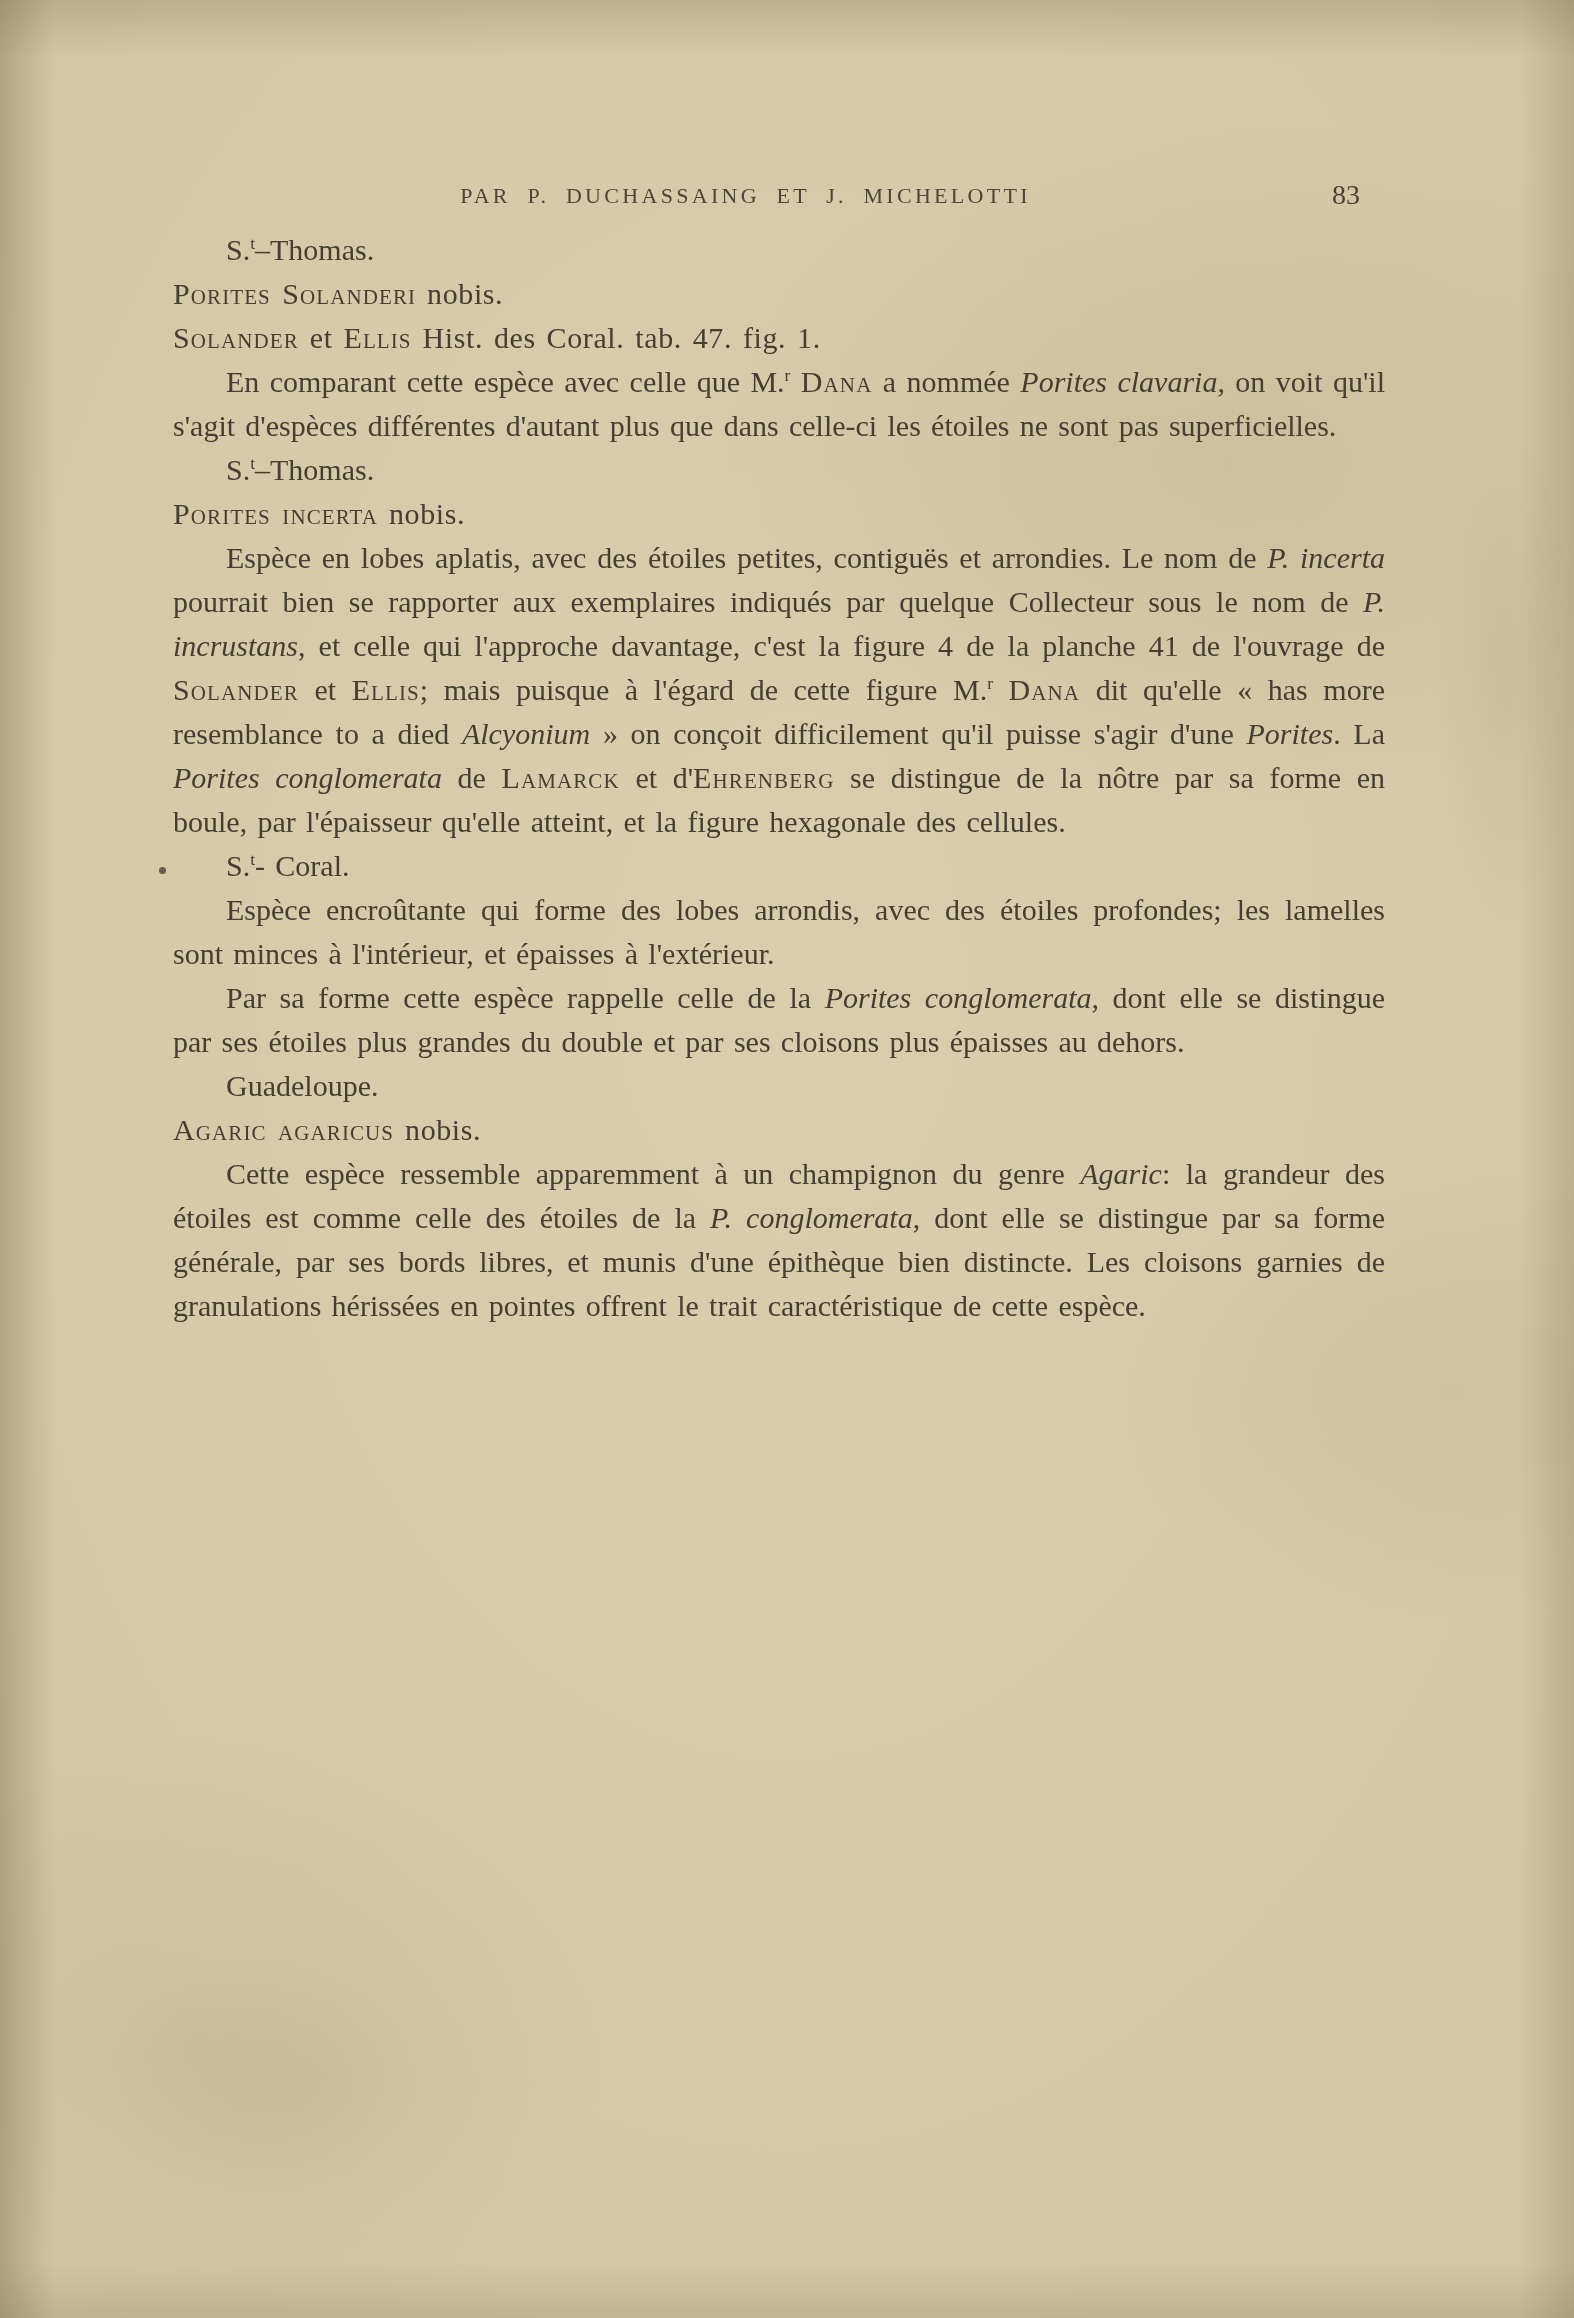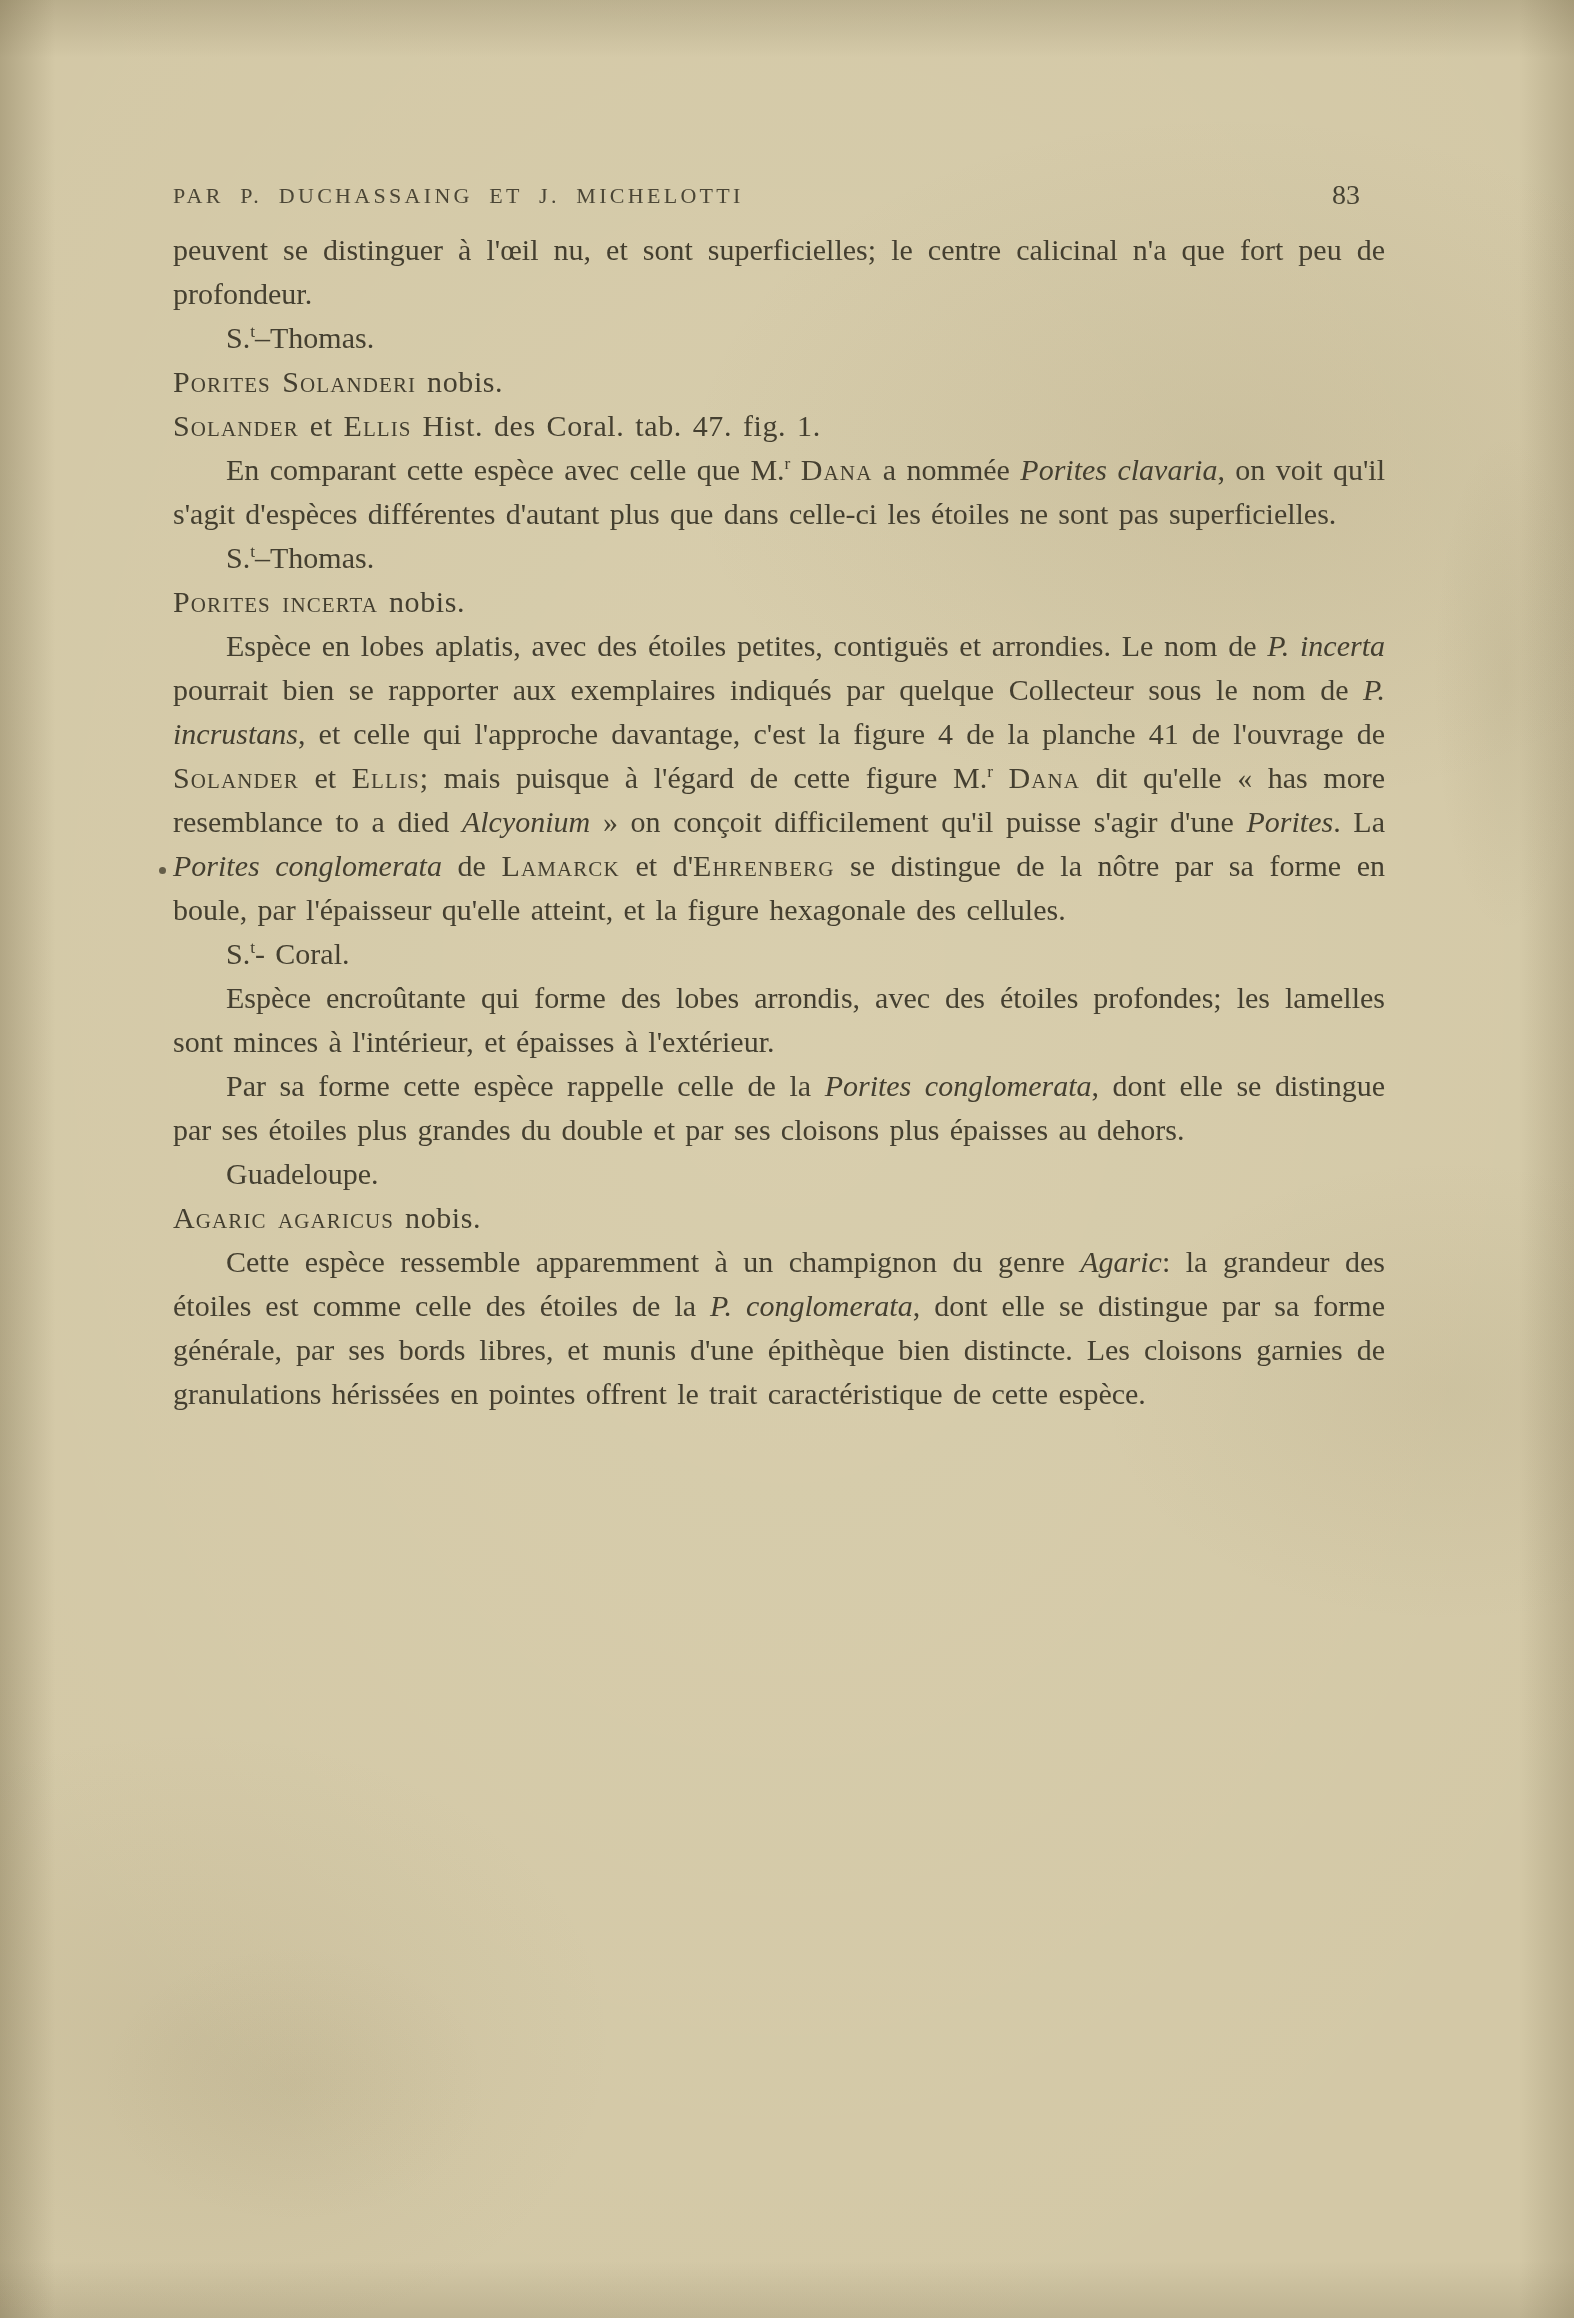--- a/index.html
+++ b/index.html
@@ -29,20 +29,21 @@
   }
 
   .page-header {
     position: relative;
     height: 37px;
     margin-bottom: 19px;
   }
   .running-title {
     position: absolute;
     left: 0; right: 67px; bottom: 0;
+    text-align: center;
     font-size: 22px;
     letter-spacing: 3.3px;
     word-spacing: 7.8px;
     color: #4b4636;
     white-space: nowrap;
   }
   .page-number {
     position: absolute;
     right: 25px; bottom: -2.2px;
     font-size: 28px;
@@ -95,21 +96,20 @@
 <div class="stain-2"></div>
 <div class="speck"></div>
 
 <div class="page-inner">
   <header class="page-header">
     <span class="running-title">PAR P. DUCHASSAING ET J. MICHELOTTI</span>
     <span class="page-number">83</span>
   </header>
 
   <main class="text-block">
-      <div class="blk pc"><span>peuvent se distinguer à l'œil nu, et sont superficielles; le centre calicinal n'a que fort peu de profondeur.</span></div>
       <div class="blk loc"><span>S.</span><span class="s-sup">t</span><span>–Thomas.</span></div>
       <div class="blk h"><span class="s-sc">Porites Solanderi</span><span> nobis.</span></div>
       <div class="blk h"><span class="s-sc">Solander</span><span> et </span><span class="s-sc">Ellis</span><span> Hist. des Coral. tab. 47. fig. 1.</span></div>
       <div class="blk p"><span>En comparant cette espèce avec celle que M.</span><span class="s-sup">r</span><span> </span><span class="s-sc">Dana</span><span> a nommée </span><span class="s-i">Porites clavaria</span><span>, on voit qu'il s'agit d'espèces différentes d'autant plus que dans celle-ci les étoiles ne sont pas superficielles.</span></div>
       <div class="blk loc"><span>S.</span><span class="s-sup">t</span><span>–Thomas.</span></div>
       <div class="blk h"><span class="s-sc">Porites incerta</span><span> nobis.</span></div>
       <div class="blk p"><span>Espèce en lobes aplatis, avec des étoiles petites, contiguës et arrondies. Le nom de </span><span class="s-i">P. incerta</span><span> pourrait bien se rapporter aux exemplaires indiqués par quelque Collecteur sous le nom de </span><span class="s-i">P. incrustans</span><span>, et celle qui l'approche davantage, c'est la figure 4 de la planche 41 de l'ouvrage de </span><span class="s-sc">Solander</span><span> et </span><span class="s-sc">Ellis</span><span>; mais puisque à l'égard de cette figure M.</span><span class="s-sup">r</span><span> </span><span class="s-sc">Dana</span><span> dit qu'elle « has more resemblance to a died </span><span class="s-i">Alcyonium</span><span> » on conçoit difficilement qu'il puisse s'agir d'une </span><span class="s-i">Porites</span><span>. La </span><span class="s-i">Porites conglomerata</span><span> de </span><span class="s-sc">Lamarck</span><span> et d'</span><span class="s-sc">Ehrenberg</span><span> se distingue de la nôtre par sa forme en boule, par l'épaisseur qu'elle atteint, et la figure hexagonale des cellules.</span></div>
       <div class="blk loc"><span>S.</span><span class="s-sup">t</span><span>- Coral.</span></div>
       <div class="blk p"><span>Espèce encroûtante qui forme des lobes arrondis, avec des étoiles profondes; les lamelles sont minces à l'intérieur, et épaisses à l'extérieur.</span></div>
       <div class="blk p"><span>Par sa forme cette espèce rappelle celle de la </span><span class="s-i">Porites conglomerata</span><span>, dont elle se distingue par ses étoiles plus grandes du double et par ses cloisons plus épaisses au dehors.</span></div>

